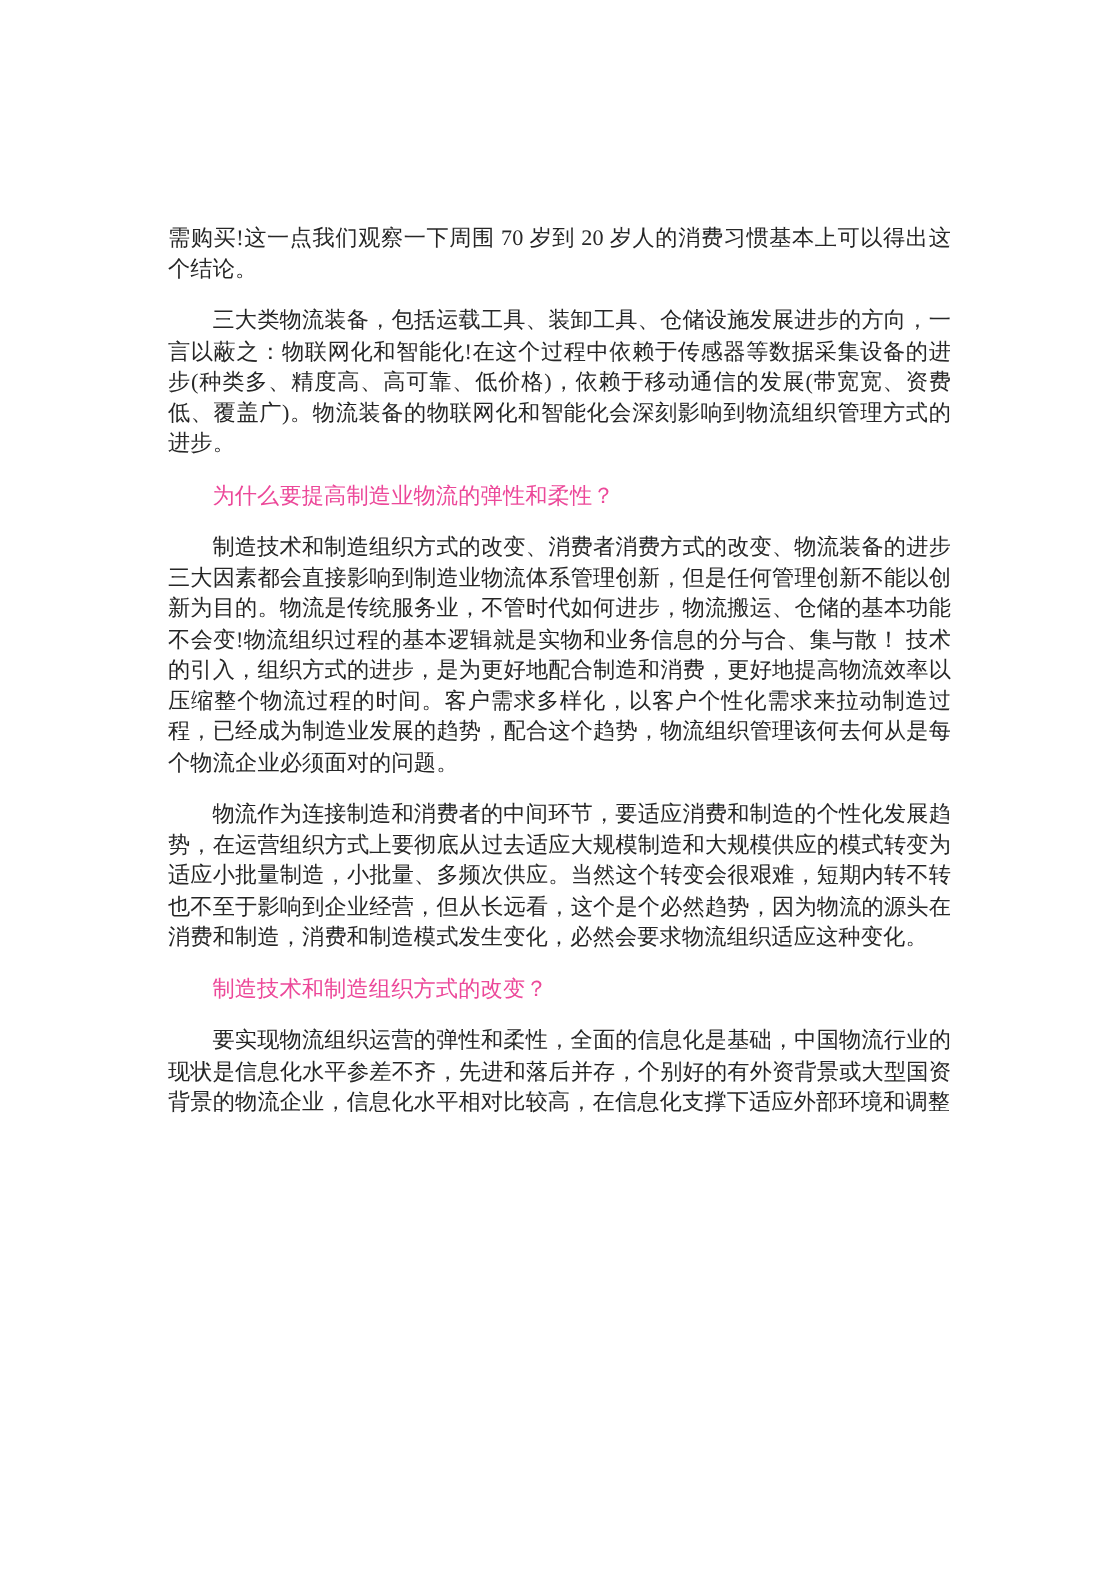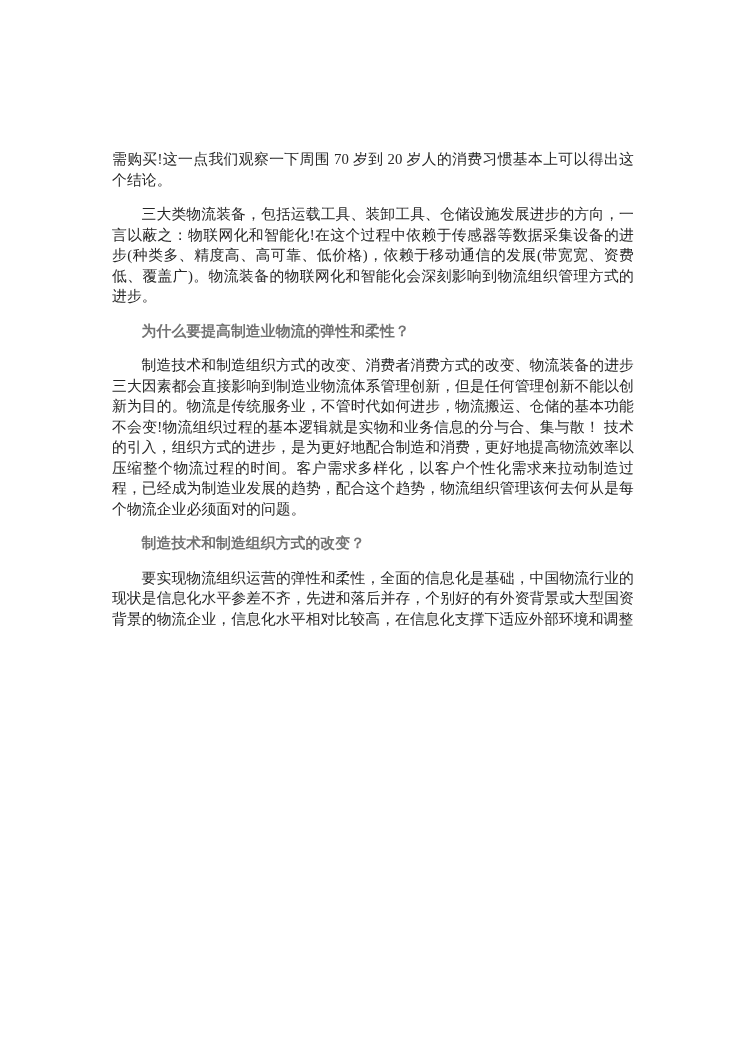--- a/index.html
+++ b/index.html
@@ -26,32 +26,33 @@
     margin: 0 0 14px 0;
     font-size: 14.8px;
     line-height: 20.5px;
     color: #262626;
     text-align: justify;
     text-indent: 2em;
     letter-spacing: 0.1px;
     word-break: break-all;
   }
   .content p.heading {
-    font-weight: bold;
-    color: #737373;
+    font-weight: normal;
+    color: #ec4899;
   }
   .content p.no-indent {
     text-indent: 0;
   }
 </style>
 </head>
 <body>
 
 <div class="page">
   <div class="content">
       <p class="paragraph no-indent">需购买!这一点我们观察一下周围 70 岁到 20 岁人的消费习惯基本上可以得出这个结论。</p>
       <p class="paragraph">三大类物流装备，包括运载工具、装卸工具、仓储设施发展进步的方向，一言以蔽之：物联网化和智能化!在这个过程中依赖于传感器等数据采集设备的进步(种类多、精度高、高可靠、低价格)，依赖于移动通信的发展(带宽宽、资费低、覆盖广)。物流装备的物联网化和智能化会深刻影响到物流组织管理方式的进步。</p>
       <p class="heading">为什么要提高制造业物流的弹性和柔性？</p>
       <p class="paragraph">制造技术和制造组织方式的改变、消费者消费方式的改变、物流装备的进步三大因素都会直接影响到制造业物流体系管理创新，但是任何管理创新不能以创新为目的。物流是传统服务业，不管时代如何进步，物流搬运、仓储的基本功能不会变!物流组织过程的基本逻辑就是实物和业务信息的分与合、集与散！ 技术的引入，组织方式的进步，是为更好地配合制造和消费，更好地提高物流效率以压缩整个物流过程的时间。客户需求多样化，以客户个性化需求来拉动制造过程，已经成为制造业发展的趋势，配合这个趋势，物流组织管理该何去何从是每个物流企业必须面对的问题。</p>
+      <p class="paragraph">物流作为连接制造和消费者的中间环节，要适应消费和制造的个性化发展趋势，在运营组织方式上要彻底从过去适应大规模制造和大规模供应的模式转变为适应小批量制造，小批量、多频次供应。当然这个转变会很艰难，短期内转不转也不至于影响到企业经营，但从长远看，这个是个必然趋势，因为物流的源头在消费和制造，消费和制造模式发生变化，必然会要求物流组织适应这种变化。</p>
       <p class="heading">制造技术和制造组织方式的改变？</p>
       <p class="paragraph">要实现物流组织运营的弹性和柔性，全面的信息化是基础，中国物流行业的现状是信息化水平参差不齐，先进和落后并存，个别好的有外资背景或大型国资背景的物流企业，信息化水平相对比较高，在信息化支撑下适应外部环境和调整</p>
     </div>
 </div>
 
 </body></html>

